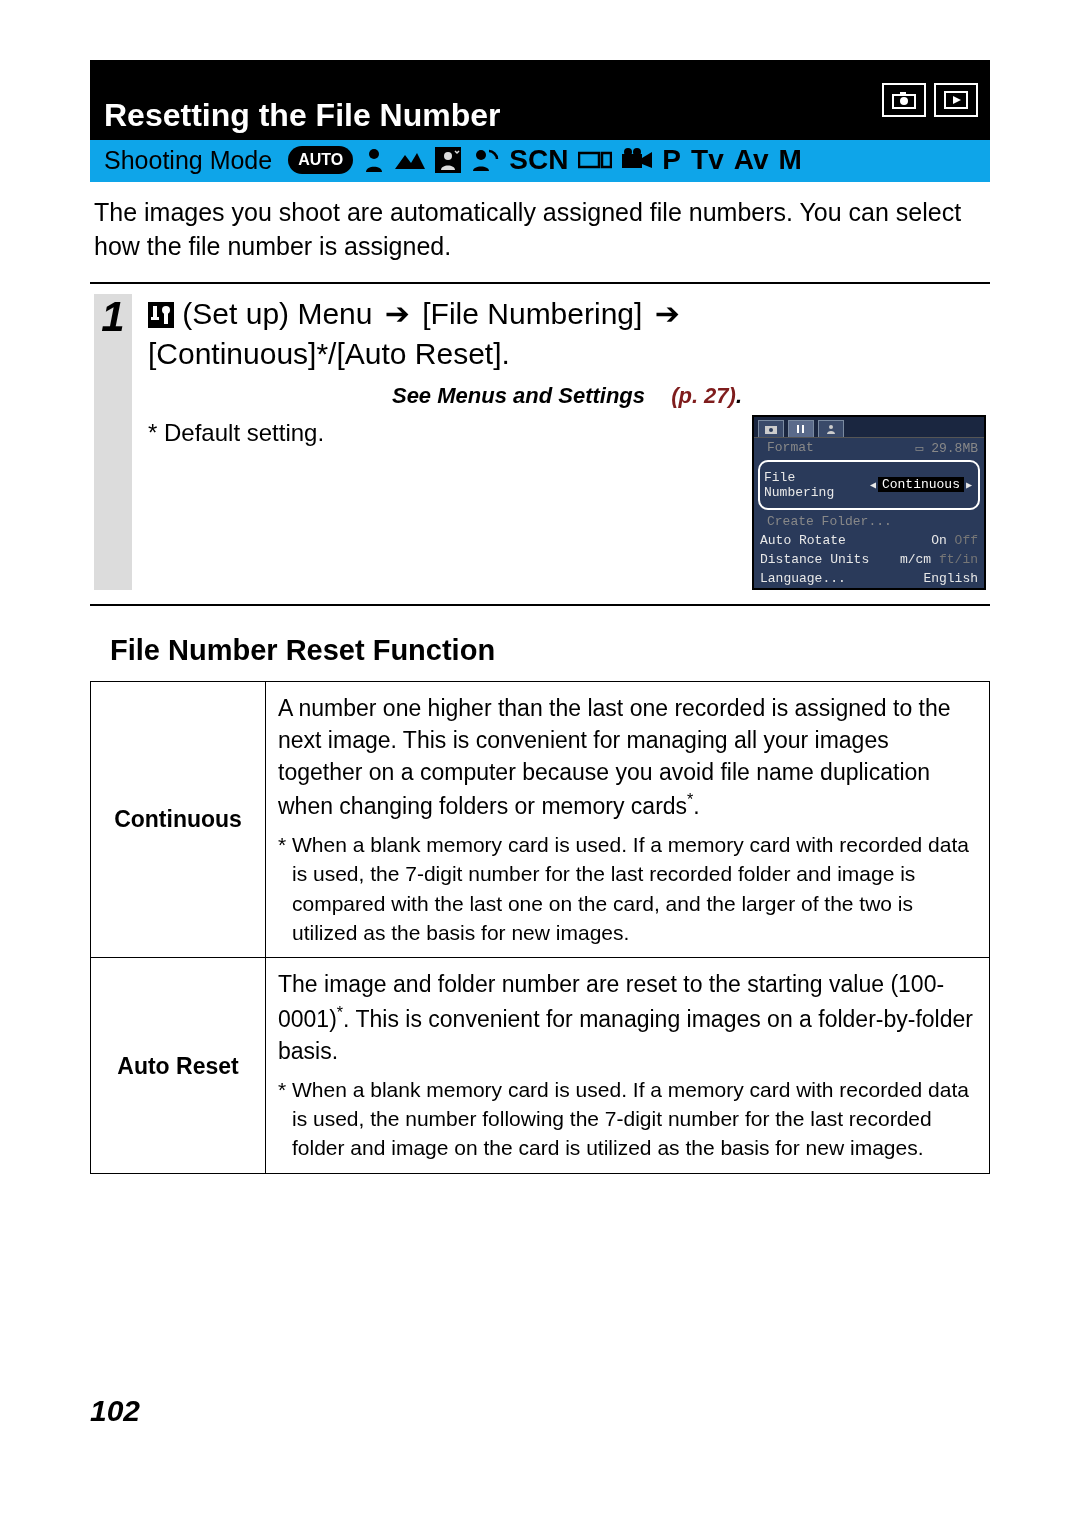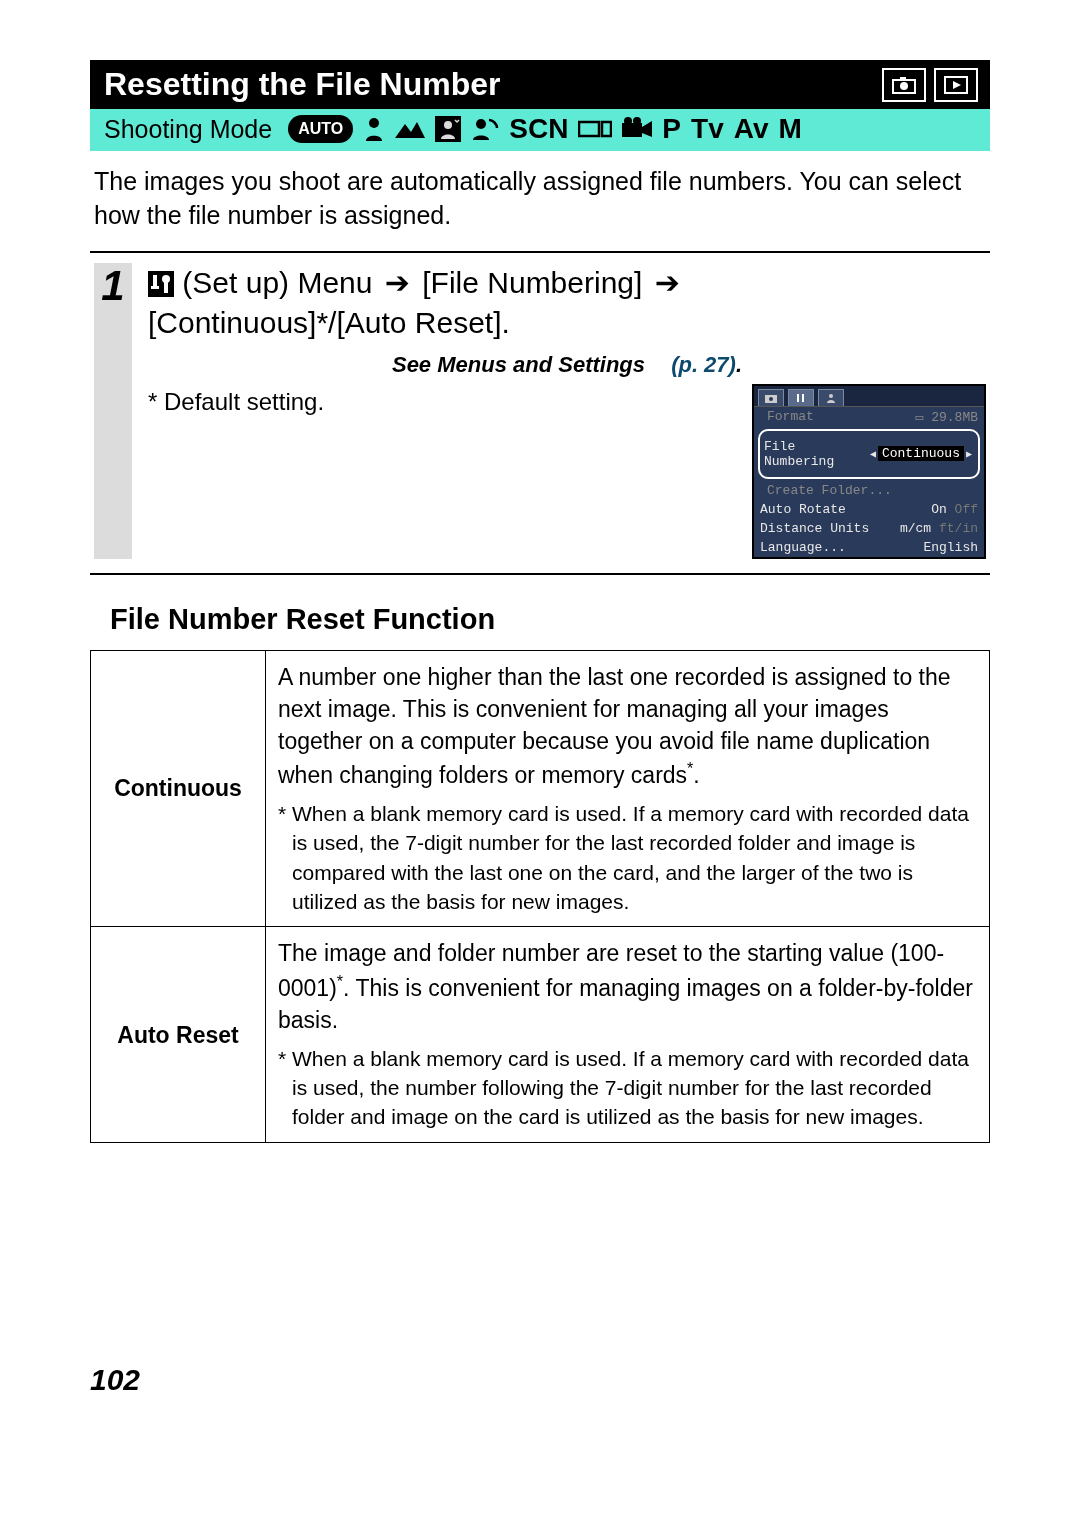--- a/index.html
+++ b/index.html
@@ -17,36 +17,37 @@
     background: #000;
     color: #fff;
     display: flex;
     align-items: center;
     justify-content: space-between;
     padding: 6px 12px 6px 14px;
   }
   .title-text {
     font-weight: bold;
     font-size: 32px;
+    margin-top: 31px;
   }
   .title-icons {
     display: flex;
     gap: 8px;
   }
   .cam-icon, .play-icon {
     display: inline-flex;
     align-items: center;
     justify-content: center;
     width: 40px;
     height: 30px;
     border: 2px solid #fff;
   }
   .cam-icon svg, .play-icon svg { display:block; }
   .mode-bar {
-    background: #5eead4;
+    background: #0ea5e9;
     display: flex;
     align-items: center;
     padding: 4px 14px 6px 14px;
     gap: 16px;
   }
   .mode-label {
     font-size: 25px;
   }
   .mode-icons {
     display: flex;
@@ -98,21 +99,21 @@
     display: inline-flex;
     vertical-align: -4px;
   }
   .step-sub {
     text-align: center;
     font-style: italic;
     font-weight: bold;
     font-size: 22px;
     margin-top: 8px;
   }
-  .step-sub .ref { color: #0c4a6e; margin-left: 20px; }
+  .step-sub .ref { color: #7f1d1d; margin-left: 20px; }
   .step-row {
     display: flex;
     gap: 20px;
     margin-top: 6px;
     align-items: flex-start;
   }
   .default-note {
     font-size: 24px;
     margin-top: 4px;
   }

